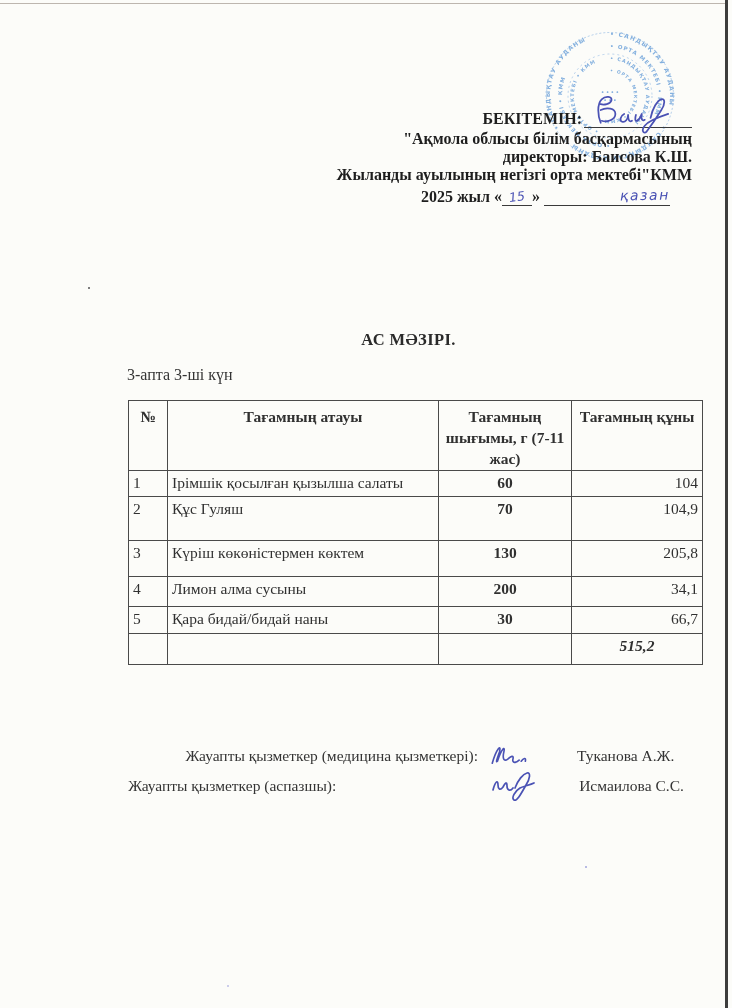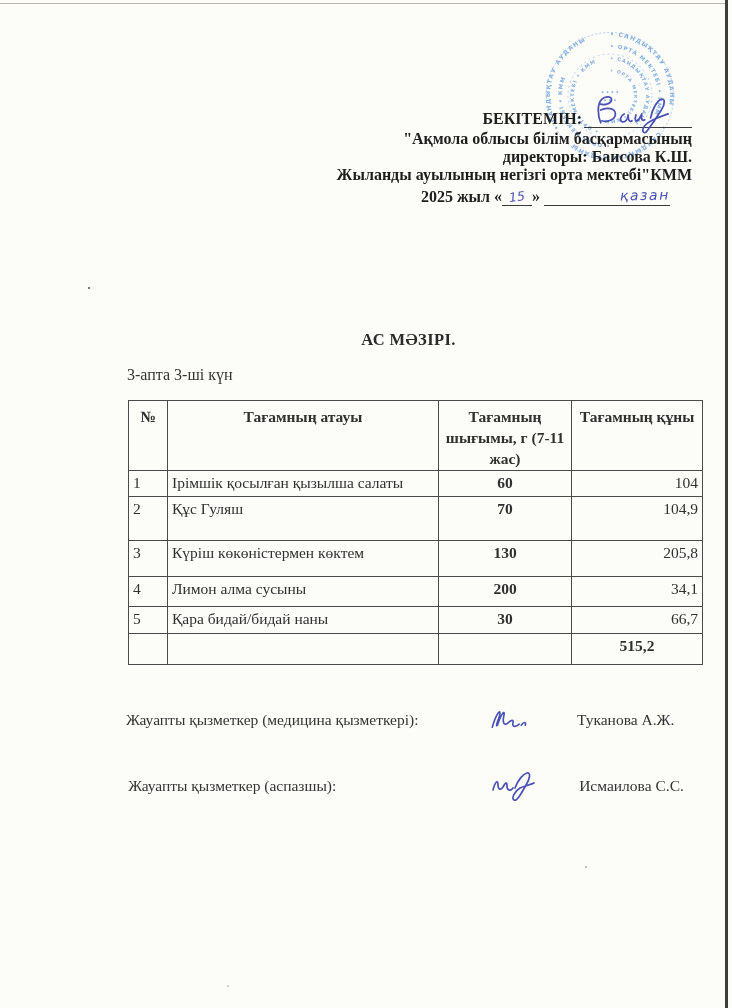--- a/index.html
+++ b/index.html
@@ -47,30 +47,30 @@
   table.menu{position:absolute;left:128px;top:400px;border-collapse:collapse;table-layout:fixed;
     font-size:15.5px;color:#303030;}
   table.menu td,table.menu th{border:1px solid #4a4a4a;vertical-align:top;padding:3px 4px 0 4px;overflow:hidden;}
   th.c-num{width:30px;}  th.c-name{width:262px;} th.c-weight{width:124px;} th.c-cost{width:122px;}
   table.menu th{font-weight:bold;text-align:center;height:64px;padding-top:5px;line-height:21px;}
   td.cell-num{text-align:left;padding-left:6px;}
   td.cell-name{text-align:left;padding-left:8px;}
   td.cell-weight{text-align:center;font-weight:bold;}
   td.cell-cost{text-align:right;}
   tr.r1 td{height:22px;} tr.r2 td{height:40px;} tr.r3 td{height:32px;}
-  tr.r4 td{height:26px;} tr.r5 td{height:23px;} tr.rt td{height:27px;}
+  tr.r4 td{height:26px;} tr.r5 td{height:23px;} tr.rt td{height:27px;font-style:italic;}
   td.cell-total{text-align:center;font-weight:bold;}
 
   
   .signatory-row{position:absolute;left:126px;width:560px;display:flex;align-items:center;font-size:15.5px;color:#343434;}
   .signatory-row .label{width:352px;flex:0 0 352px;}
   .signatory-row .sig{width:78px;flex:0 0 78px;position:relative;height:40px;}
   .signatory-row .sig svg{position:absolute;left:6px;top:0;}
   .signatory-row .name{margin-left:21px;}
-  .row-med{top:700px;}
+  .row-med{top:736px;text-align:right;}
   .row-cook{top:766px;justify-content:center;}
 
   .ink{stroke:#4a52b4;fill:none;stroke-linecap:round;stroke-linejoin:round;}
 </style>
 </head>
 <body>
 
 <div class="page">
 
   <div class="scan-top-line"></div>

